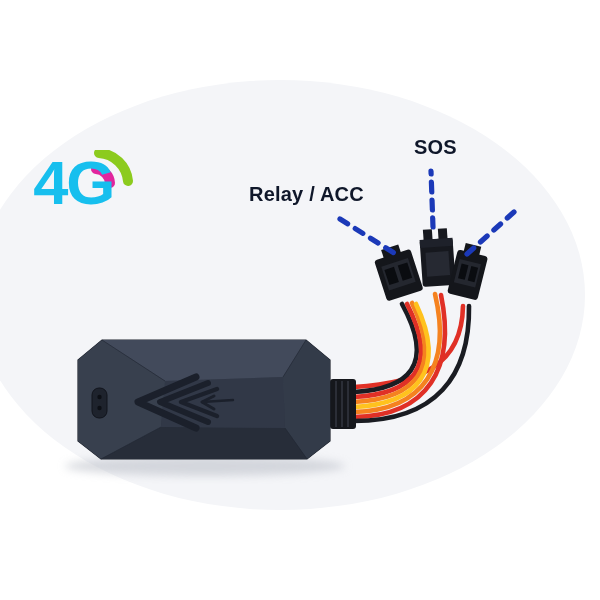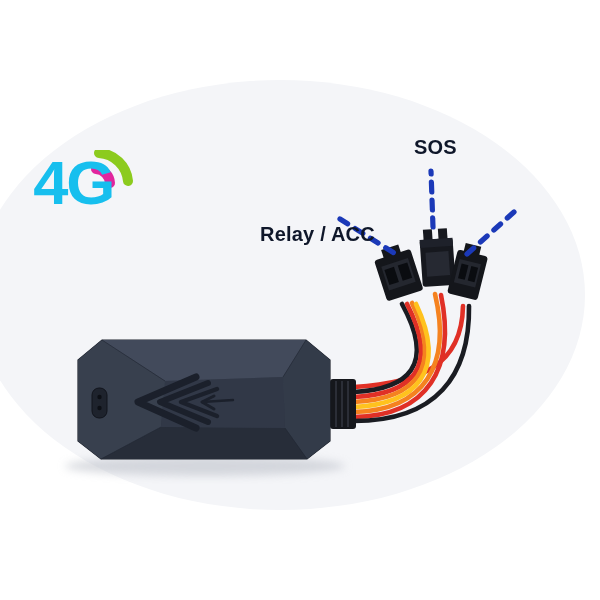--- a/index.html
+++ b/index.html
@@ -10,21 +10,21 @@
   }
   .backdrop{
     position:absolute;left:-25px;top:80px;width:610px;height:430px;
     background:#f4f5f8;border-radius:50%;
   }
   svg.art{position:absolute;left:0;top:0;}
   .callout-label{
     position:absolute;font-weight:700;font-size:20px;color:#0f172a;
     white-space:nowrap;letter-spacing:0.2px;
   }
-  #label-relay{left:260px;top:183px;margin-top:40px;}
+  #label-relay{left:249px;top:183px;}
   #label-sos{left:414px;top:136px;}
   #label-mic{left:481px;top:183px;}
   #logo-4g{
     position:absolute;left:30px;top:150px;width:150px;height:100px;
   }
   #logo-4g .g-text{
     position:absolute;left:4px;top:2px;
     font-weight:800;font-size:62px;line-height:62px;color:#17bfee;
     letter-spacing:-2px;transform:scaleX(1.02);
   }

